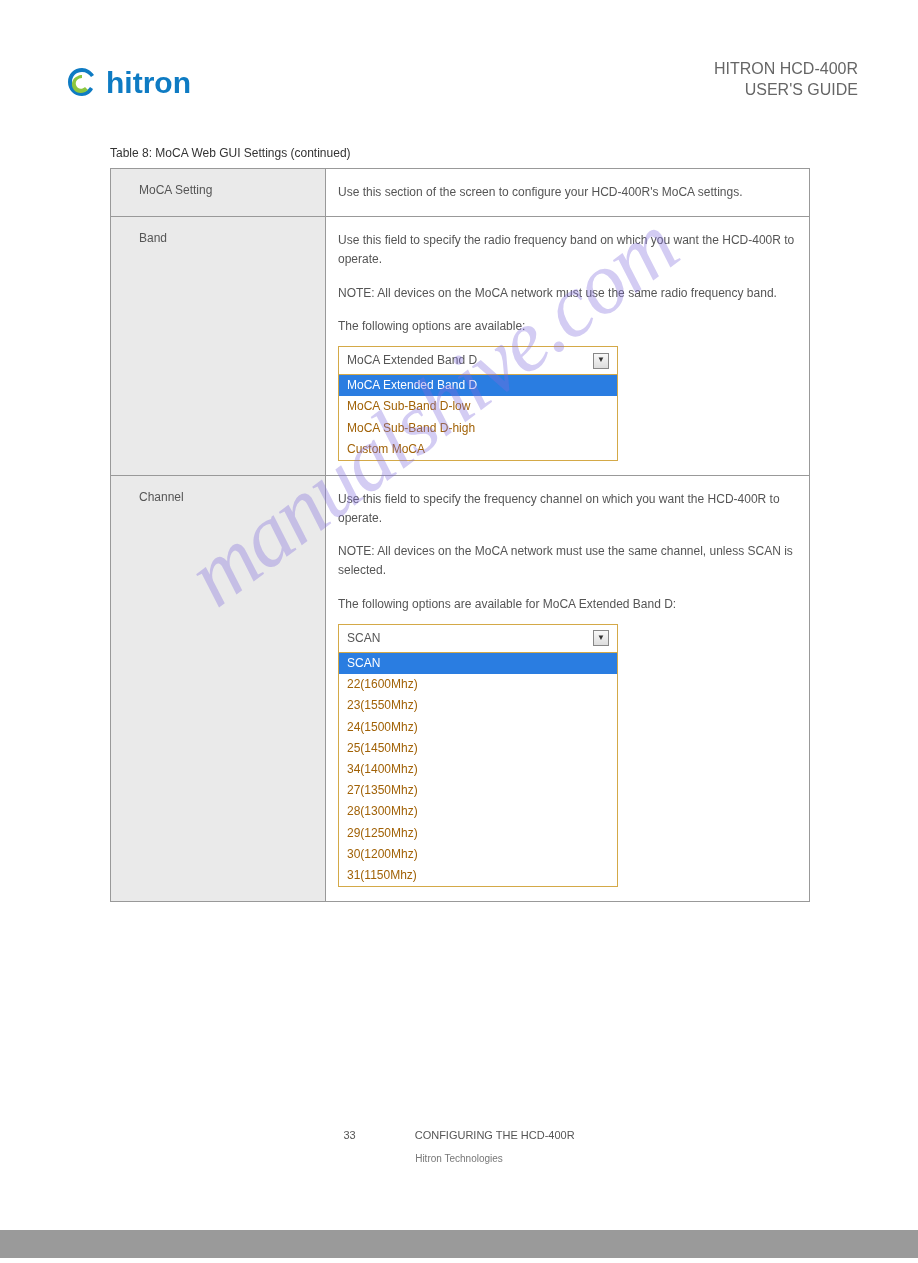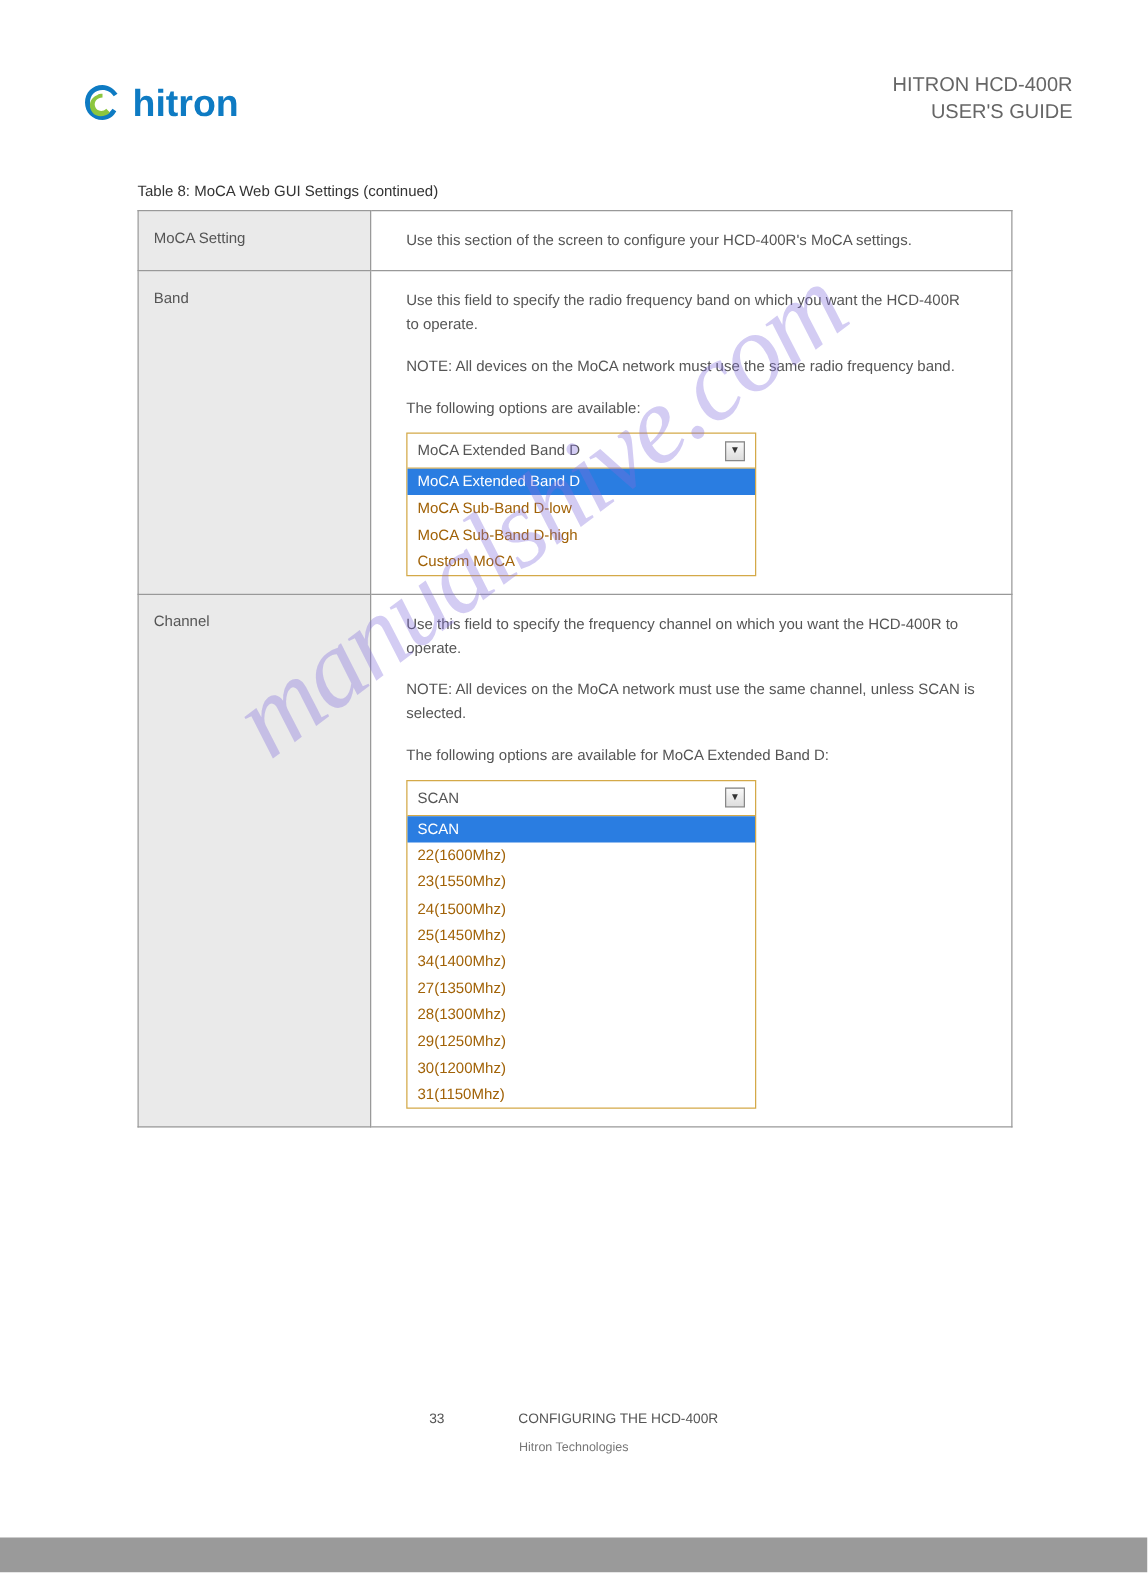--- a/index.html
+++ b/index.html
@@ -48,26 +48,26 @@
       border: 1px solid #999;
     }
     .main-table td {
       border: 1px solid #999;
       vertical-align: top;
       font-size: 12px;
       color: #555;
     }
     .main-table td.label-col {
       background: #eaeaea;
-      width: 186px;
-      padding: 14px 12px;
+      width: 215px;
+      padding: 14px 28px;
     }
     .main-table td.desc-col {
       background: #fff;
-      padding: 14px 28px;
+      padding: 14px 12px;
       line-height: 1.6;
     }
     .dropdown-box {
       border: 1px solid #d4a948;
       width: 280px;
       margin-top: 10px;
       background: #fff;
       font-size: 12px;
     }
     .dropdown-selected {

